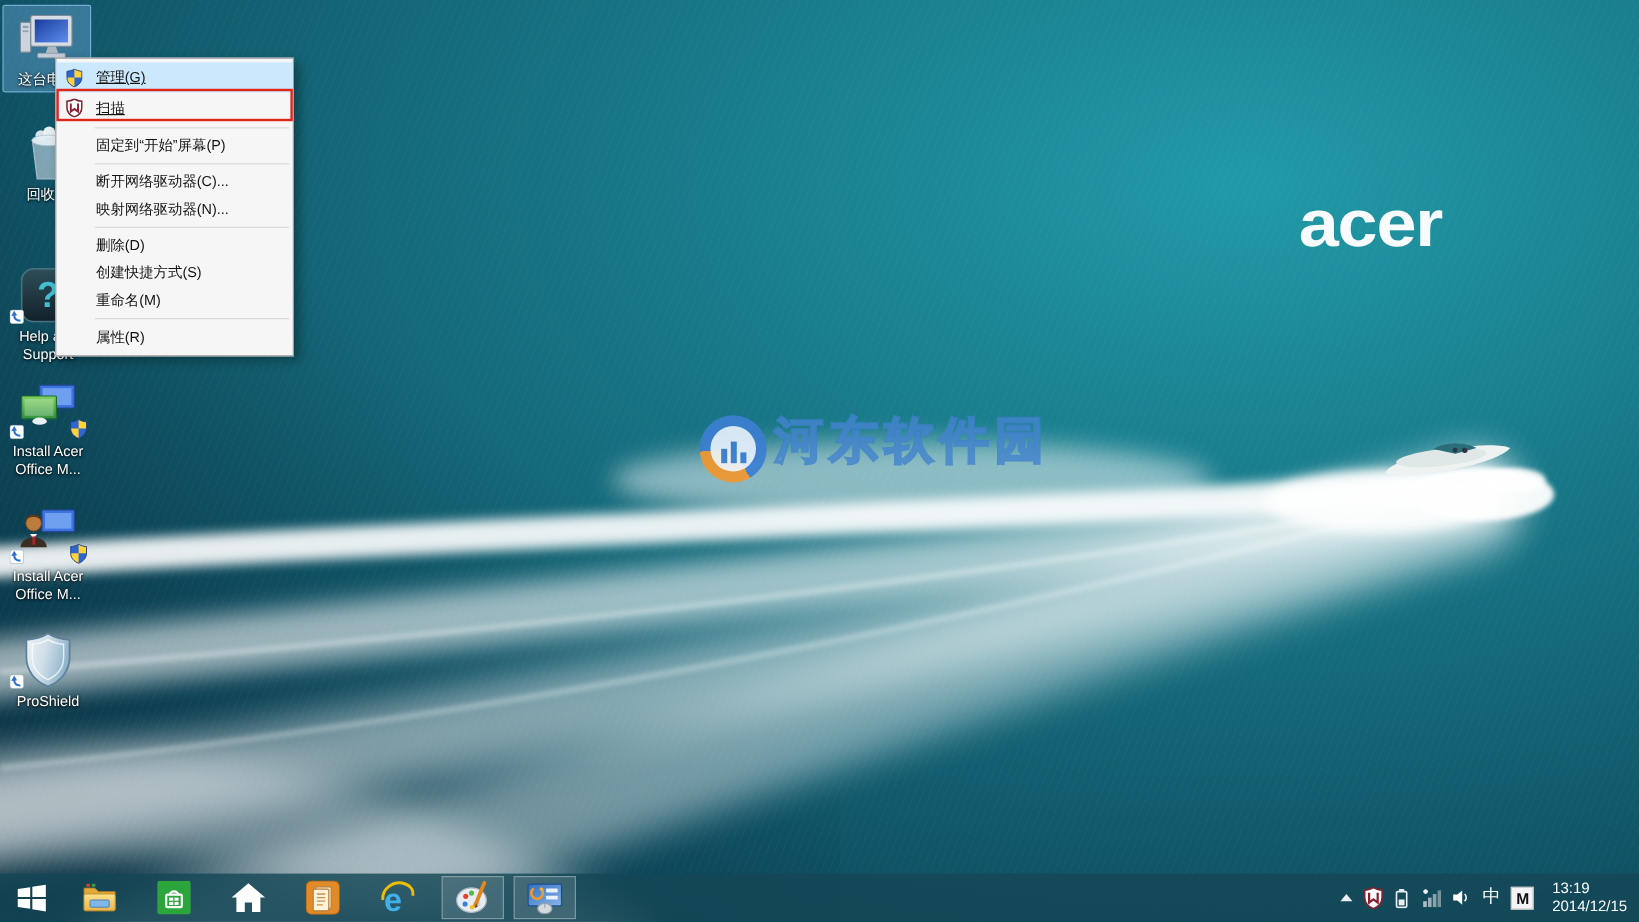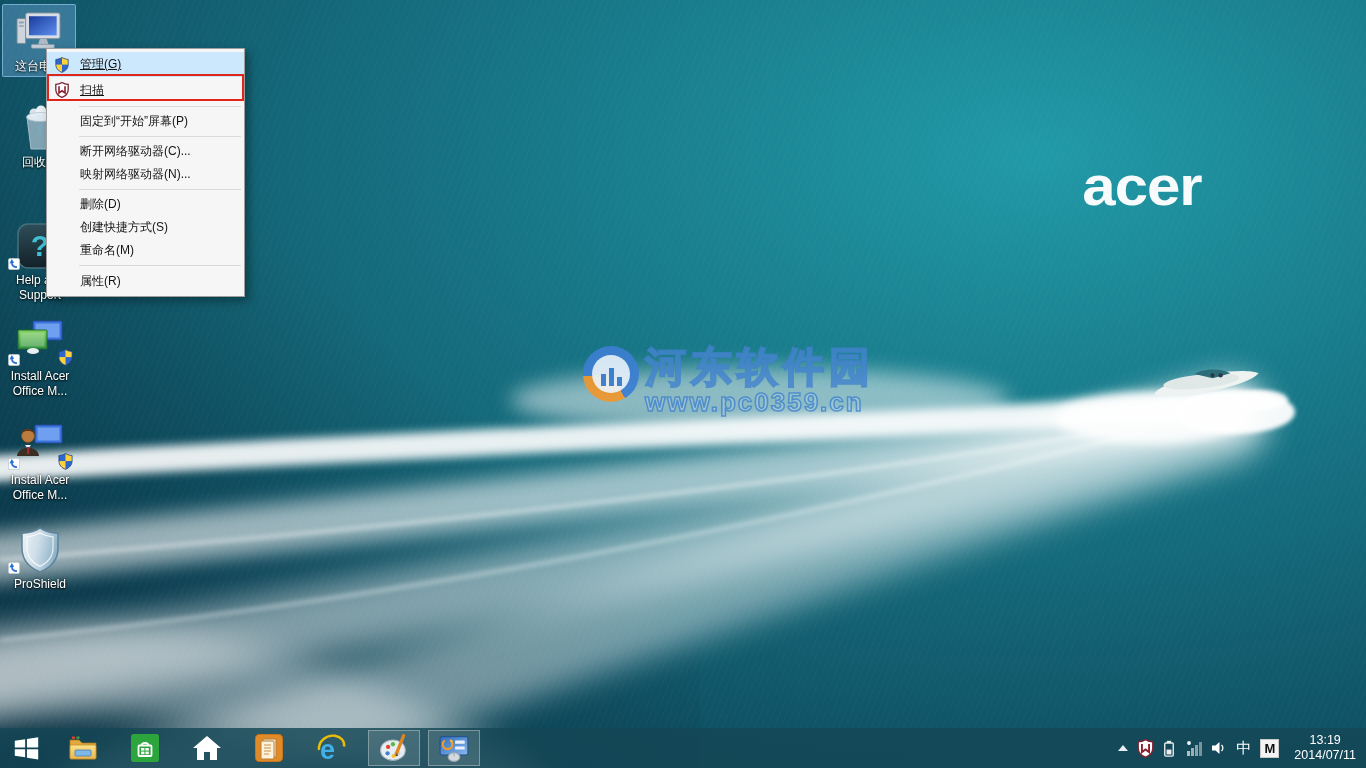--- a/index.html
+++ b/index.html
@@ -60,21 +60,21 @@
   .tb-active { width:52px; height:36px; margin:2px 0 2px 6px; display:flex; align-items:center; justify-content:center;
     background:rgba(255,255,255,.13); border:1px solid rgba(255,255,255,.32); }
   .tb-active + .tb-active { margin-left:8px; }
 
   .tray { margin-left:auto; display:flex; align-items:center; gap:9px; padding-right:10px; height:40px; }
   .tray-up { width:0; height:0; border-left:5px solid transparent; border-right:5px solid transparent;
     border-bottom:6px solid #e9eff2; }
   .ime-zh { color:#fff; font-size:15px; line-height:18px; }
   .ime-m { width:19px; height:19px; background:#f4f4f4; border:1px solid #c9c9c9; color:#101010;
     font-size:13px; font-weight:700; line-height:17px; text-align:center; }
-  .clock { color:#fff; font-size:12.5px; line-height:15px; text-align:center; margin-left:6px; }
+  .clock { color:#fff; font-size:12.5px; line-height:15px; text-align:left; margin-left:6px; }
 </style>
 </head>
 <body>
 
 <svg width="0" height="0" style="position:absolute">
   <defs>
     <path id="shieldPath" d="M7,0.5 C5.2,1.6 2.8,2.3 0.8,2.4 L0.8,7.5 C0.8,11.2 3.2,13.9 7,15.4 C10.8,13.9 13.2,11.2 13.2,7.5 L13.2,2.4 C11.2,2.3 8.8,1.6 7,0.5 Z"></path>
     <clipPath id="shieldClip">
         <use href="#shieldPath"></use>
       </clipPath>
@@ -179,21 +179,20 @@
 
   <div class="watermark">
     <div class="wm-logo">
       <div class="wm-logo-inner">
           <i style="height:12px"></i>
           <i style="height:18px"></i>
           <i style="height:9px"></i>
         </div>
     </div>
     <div class="wm-title">河东软件园</div>
-    <div class="wm-url">www.pc0359.cn</div>
   </div>
 
   <div class="dicon selected" style="top:4px;left:2px;width:74px">
     <div class="ig">
       <svg width="48" height="42" viewBox="0 0 48 44">
         <rect x="1" y="8" width="9" height="26" rx="1" fill="#cdd4dc" stroke="#7e8b98"></rect>
         <rect x="3" y="11" width="5" height="2" fill="#8fa0ae"></rect>
           <rect x="3" y="15" width="5" height="1.5" fill="#8fa0ae"></rect>
         <rect x="10" y="2" width="36" height="27" rx="2" fill="#d6dde4" stroke="#7e8b98"></rect>
         <rect x="13.5" y="5.5" width="29" height="20" fill="url(#scrG)"></rect>
@@ -415,18 +414,18 @@
         <path d="M3,3 l4,0 M5,1 l0,4 M3.6,1.6 l2.8,2.8 M6.4,1.6 l-2.8,2.8" stroke="#f2f6f8" stroke-width="1.1"></path>
       </svg>
       <svg width="16" height="16" viewBox="0 0 16 16">
         <path d="M1,5.5 L4.5,5.5 L8.5,2 L8.5,14 L4.5,10.5 L1,10.5 Z" fill="#fff"></path>
         <path d="M10.5,5 C12.3,6.6 12.3,9.4 10.5,11" stroke="#fff" stroke-width="1.3" fill="none"></path>
       </svg>
       <span class="ime-zh">中</span>
       <span class="ime-m">M</span>
       <div class="clock">
         <div>13:19</div>
-        <div>2014/07/11</div>
+        <div>2014/12/15</div>
       </div>
     </div>
   </div>
 
 </div>
 
 </body></html>

